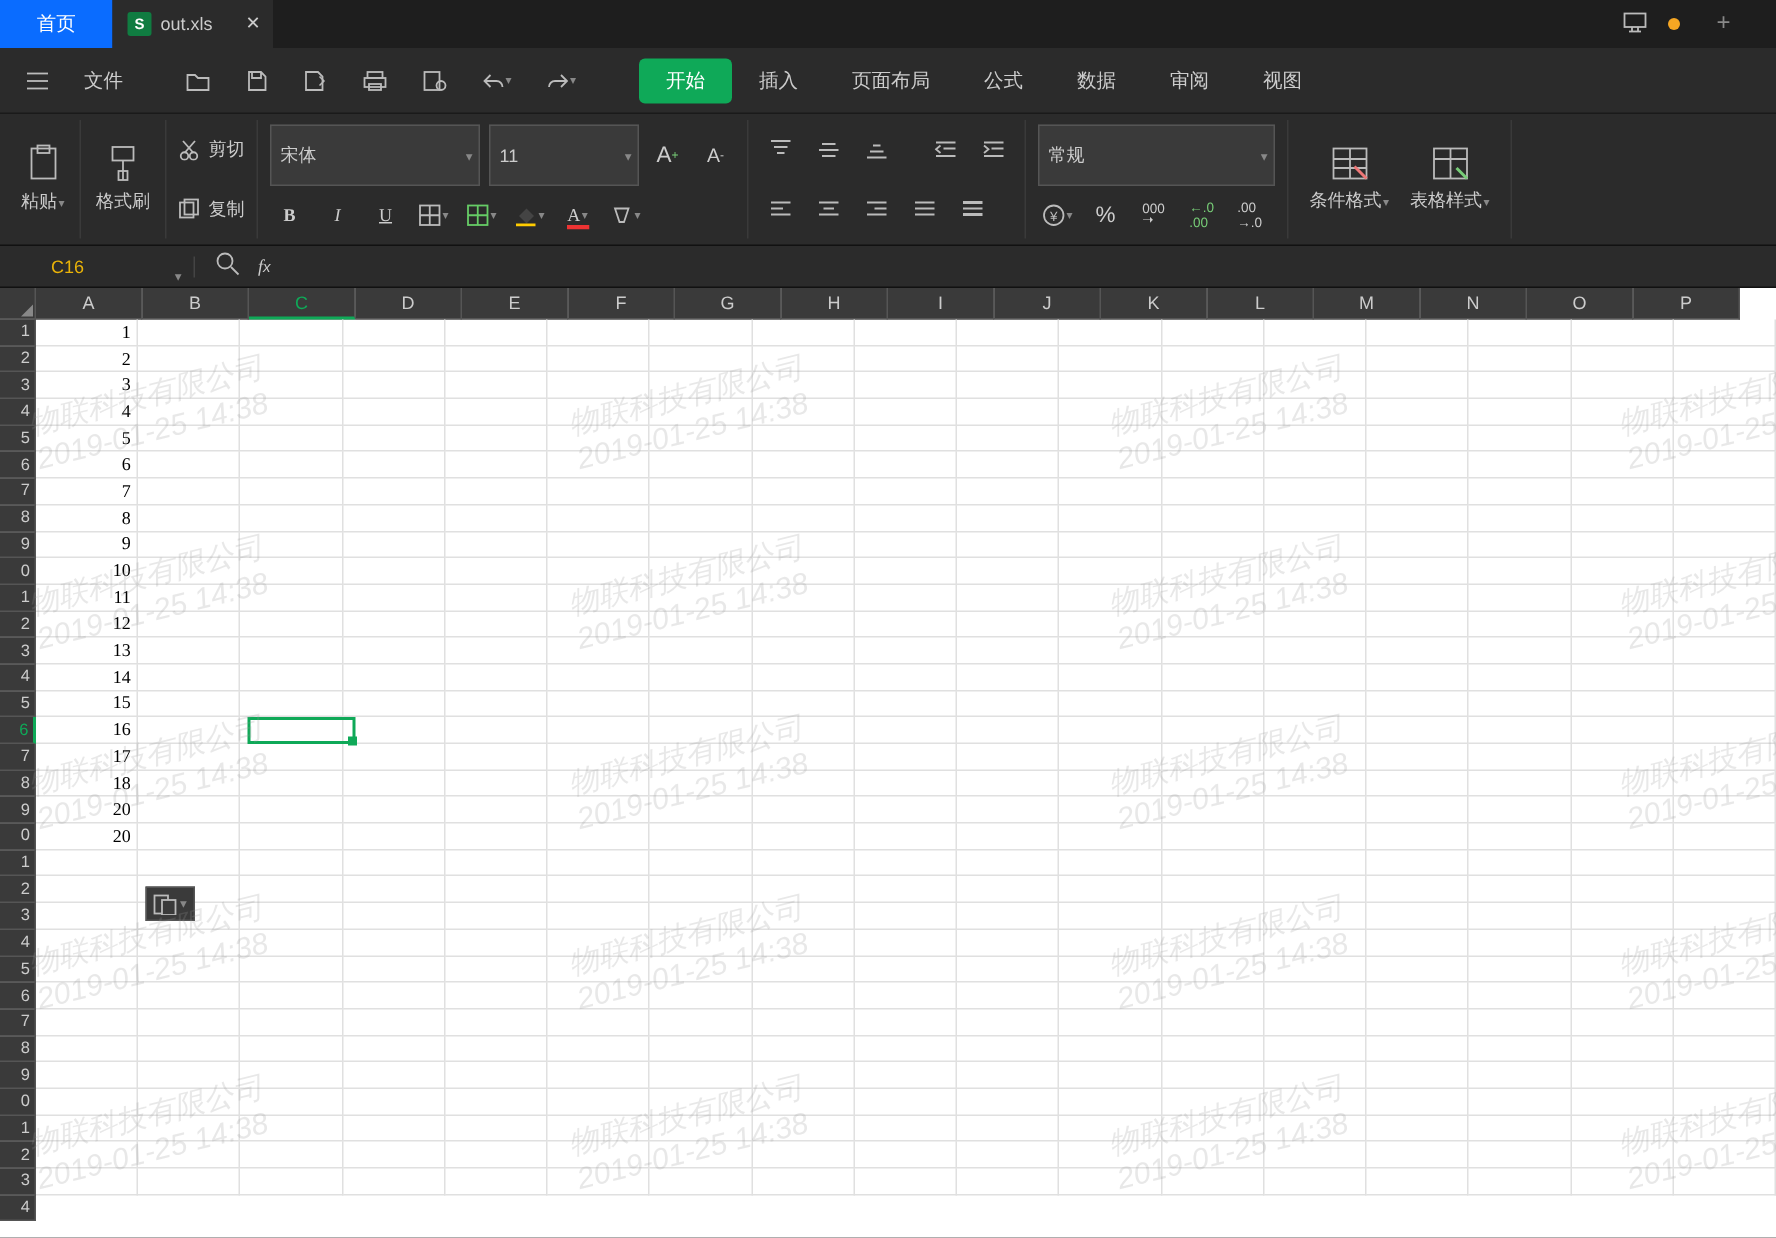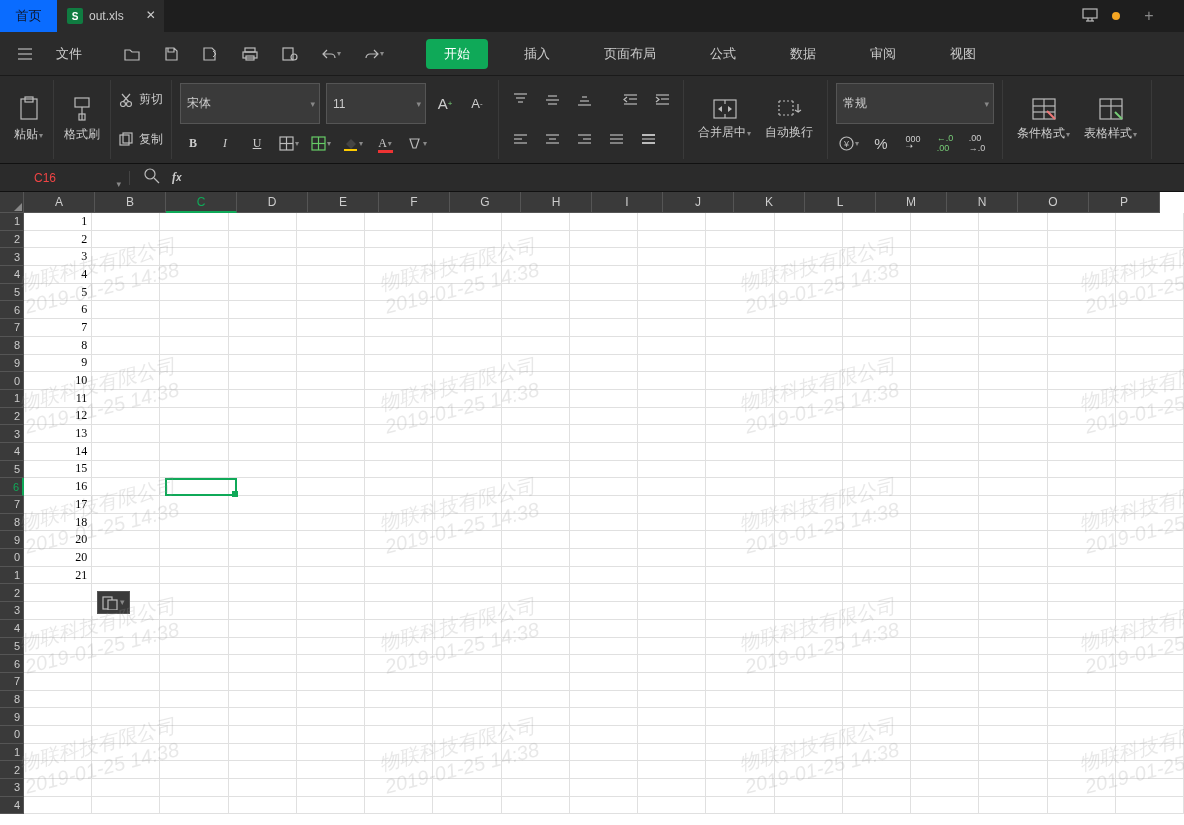--- a/index.html
+++ b/index.html
@@ -1,18 +1,18 @@
 <!DOCTYPE html>
 <html><head>
 <meta charset="utf-8">
 <style>
 * { margin:0; padding:0; box-sizing:border-box; font-family:"Microsoft YaHei",Arial,sans-serif; }
 body { background:#2b2b2b; color:#ccc; font-size:12px; overflow:hidden; width:1184px; height:825px; }
 .tabbar { height:32px; background:#1e1e1e; display:flex; align-items:stretch; }
-.home-tab { width:57px; background:#0a6cff; color:#0f172a; display:flex; align-items:center; justify-content:center; font-size:13px; }
+.home-tab { width:75px; background:#0a6cff; color:#ffffff; display:flex; align-items:center; justify-content:center; font-size:13px; }
 .file-tab { background:#2b2b2b; display:flex; align-items:center; padding:0 40px 0 10px; position:relative; gap:6px; }
 .file-tab .close { position:absolute; right:8px; top:8px; }
 .file-icon { width:16px; height:16px; background:#107c41; display:flex; align-items:center; justify-content:center; color:#fff; font-size:10px; font-weight:bold; border-radius:2px; }
 .wicon { width:30px; display:flex; align-items:center; justify-content:center; }
 .win-controls { margin-left:auto; display:flex; gap:14px; padding-right:20px; align-items:center; color:#888; }
 .dot { width:8px; height:8px; border-radius:50%; background:#f5a623; }
 .ribbon-tabs { height:44px; background:#2b2b2b; border-bottom:1px solid #1a1a1a; display:flex; align-items:center; padding:0 8px; gap:4px; }
 .rb-btn { padding:8px 10px; display:flex; align-items:center; justify-content:center; cursor:pointer; color:#ccc; }
 .rb-tab { padding:6px 18px; cursor:pointer; font-size:13px; }
 .rb-tab.active { background:#0fa958; color:#fff; border-radius:4px; }
@@ -25,21 +25,21 @@
 .sel { background:#3a3a3a; border:1px solid #555; height:41px; padding:0 18px 0 6px; display:flex; align-items:center; position:relative; font-size:12px;text-align:center; }
 .sel .ar { position:absolute; right:4px; font-size:9px; color:#888; }
 .fn { width:140px; }
 .fs { width:100px; }
 .nf { width:158px; }
 .ibtn { width:26px; height:26px; display:flex; align-items:center; justify-content:center; cursor:pointer; }
 .drop::after { content:"▾"; font-size:8px; color:#888; margin-left:1px; }
 svg { stroke:#bbb; stroke-width:1.2; fill:none; }
 .formula-row { height:28px; background:#2b2b2b; display:flex; align-items:center; border-bottom:1px solid #111; }
 .name-box { width:130px; border-right:1px solid #444; padding-left:34px; position:relative; }
-.name-box input { background:transparent; border:none; color:#ef4444; width:70px; outline:none; font-size:12px; }
+.name-box input { background:transparent; border:none; color:#eab308; width:70px; outline:none; font-size:12px; }
 .name-box .ar { position:absolute; right:8px; top:8px; font-size:9px; color:#888; }
 .fx-area { display:flex; align-items:center; gap:12px; padding:0 14px; flex:1; }
 .fx-input { flex:1; background:transparent; border:none; color:#ccc; outline:none; height:20px; }
 .sheet { position:relative; background:#fff; height:633px; overflow:hidden; }
 .colhdr { display:flex; position:absolute; top:0; left:0; right:0; height:21px; }
 .corner { width:24px; background:#3a3a3a; border-right:1px solid #555; border-bottom:1px solid #555; display:flex; align-items:flex-end; justify-content:flex-end; }
 .corner svg { width:10px; height:10px; }
 .ch { width:71px; background:#3a3a3a; color:#ccc; border-right:1px solid #555; border-bottom:1px solid #555; display:flex; align-items:center; justify-content:center; font-size:12px; }
 .ch.act { color:#0fa958; border-bottom:2px solid #0fa958; }
 .rowhdr { position:absolute; top:21px; left:0; width:24px; }
@@ -118,21 +118,21 @@
       <svg width="14" height="12">
         <path d="M5 2 l-4 4 l4 4 M1 6 h8 a4 4 0 0 1 4 4"></path>
       </svg>
     </div>
   <div class="rb-btn drop">
       <svg width="14" height="12">
         <path d="M9 2 l4 4 l-4 4 M13 6 h-8 a4 4 0 0 0 -4 4"></path>
       </svg>
     </div>
   <div class="gap"></div>
-  <div id="rtabs" style="display:flex;gap:18px;margin-left:10px;">
+  <div id="rtabs" style="display:flex;margin-left:10px;">
       <div class="rb-tab active">开始</div>
       <div class="rb-tab">插入</div>
       <div class="rb-tab">页面布局</div>
       <div class="rb-tab">公式</div>
       <div class="rb-tab">数据</div>
       <div class="rb-tab">审阅</div>
       <div class="rb-tab">视图</div>
     </div>
 </div>
 
@@ -296,38 +296,20 @@
         </div>
       <div class="ibtn">
           <svg width="15" height="13">
             <line x1="1" y1="2" x2="14" y2="2" stroke-width="2"></line>
             <line x1="1" y1="6" x2="14" y2="6"></line>
             <line x1="1" y1="10" x2="14" y2="10" stroke-width="2"></line>
           </svg>
         </div>
     </div>
   </div>
-  <div class="grp row">
-    <div class="vbig">
-      <svg width="26" height="22">
-          <rect x="2" y="2" width="22" height="18"></rect>
-          <line x1="13" y1="2" x2="13" y2="6"></line>
-          <line x1="13" y1="16" x2="13" y2="20"></line>
-          <path d="M6 11 l4 -3 v6 z M20 11 l-4 -3 v6 z" fill="#bbb" stroke="none"></path>
-        </svg>
-      <span class="drop">合并居中</span>
-    </div>
-    <div class="vbig">
-      <svg width="26" height="22">
-          <path d="M3 3 h14 M3 3 v14 M17 3 v14 M3 17 h14" stroke-dasharray="2"></path>
-          <path d="M22 6 v8 l-3 -2 m3 2 l3 -2"></path>
-        </svg>
-      <span>自动换行</span>
-    </div>
-  </div>
   <div class="grp">
     <div class="hline">
         <div class="sel nf">
           <span>常规</span>
           <span class="ar">▾</span>
         </div>
       </div>
     <div class="hline">
       <div class="ibtn drop">
           <svg width="15" height="15">
@@ -367,21 +349,21 @@
 <div class="formula-row">
   <div class="name-box">
     <input value="C16" style="">
     <span class="ar">▾</span>
   </div>
   <div class="fx-area">
     <span><svg width="16" height="16">
           <circle cx="6" cy="6" r="5"></circle>
           <line x1="10" y1="10" x2="15" y2="15"></line>
         </svg></span>
-    <span style="font-style:italic;font-family:serif;font-weight:bold;">f<small>x</small></span>
+    <span style="font-style:italic;font-family:serif;">f<small>x</small></span>
     <input class="fx-input" style="">
   </div>
 </div>
 
 <div class="sheet">
   <div class="colhdr" id="colhdr">
     <div class="corner">
         <svg>
           <path d="M9 1 L9 9 L1 9 Z" fill="#888" stroke="none"></path>
         </svg>
@@ -814,39 +796,20 @@
         <div class="cell"></div>
         <div class="cell"></div>
         <div class="cell"></div>
         <div class="cell"></div>
         <div class="cell"></div>
         <div class="cell"></div>
         <div class="cell"></div>
         <div class="cell"></div>
       </div>
       <div class="crow">
-        <div class="cell">21</div>
-        <div class="cell"></div>
-        <div class="cell"></div>
-        <div class="cell"></div>
-        <div class="cell"></div>
-        <div class="cell"></div>
-        <div class="cell"></div>
-        <div class="cell"></div>
-        <div class="cell"></div>
-        <div class="cell"></div>
-        <div class="cell"></div>
-        <div class="cell"></div>
-        <div class="cell"></div>
-        <div class="cell"></div>
-        <div class="cell"></div>
-        <div class="cell"></div>
-        <div class="cell"></div>
-      </div>
-      <div class="crow">
         <div class="cell"></div>
         <div class="cell"></div>
         <div class="cell"></div>
         <div class="cell"></div>
         <div class="cell"></div>
         <div class="cell"></div>
         <div class="cell"></div>
         <div class="cell"></div>
         <div class="cell"></div>
         <div class="cell"></div>

